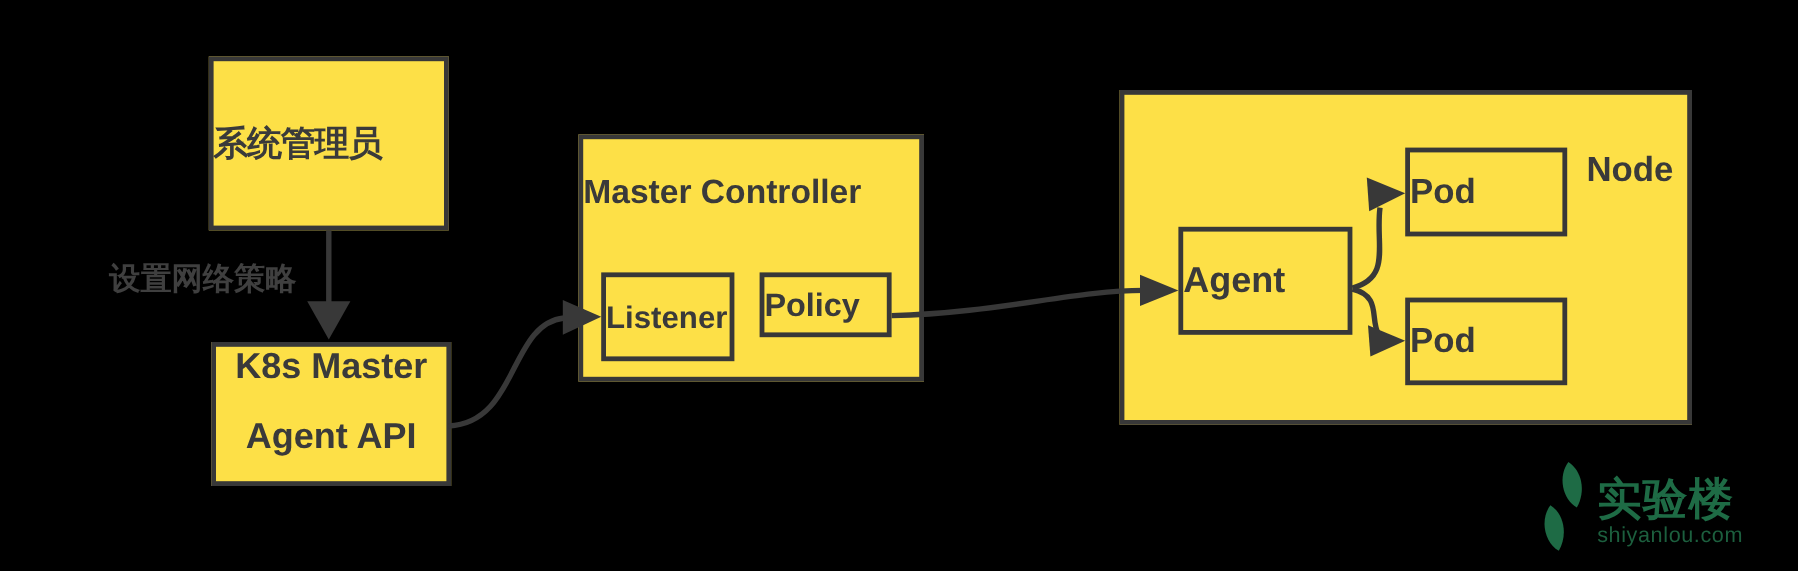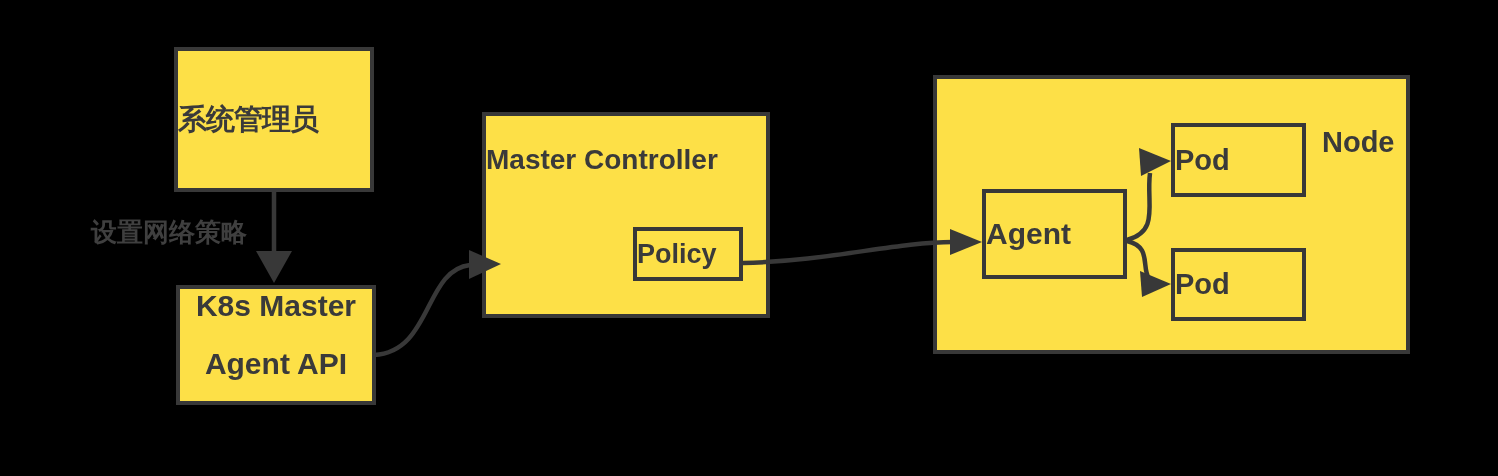--- a/index.html
+++ b/index.html
@@ -63,20 +63,23 @@
 
   <div class="box box-k8s">
     <span>K8s Master</span>
     <span>Agent API</span>
   </div>
 
   <div class="box box-pc">
     <span class="pc-title">Master Controller</span>
   </div>
 
+  <div class="box box-listener">
+    <span>Listener</span>
+  </div>
 
   <div class="box box-policy">
     <span>Policy</span>
   </div>
 
   <div class="box box-node"></div>
   <div class="node-label">Node</div>
 
   <div class="box box-agent">
     <span>Agent</span>
@@ -107,14 +110,24 @@
     </g>
     <g fill="#383838" stroke="none">
       <polygon points="256,251 292,251 274,283"></polygon>
       <polygon points="469,250 501,264 469,279"></polygon>
       <polygon points="950,229 982,242 950,255"></polygon>
       <polygon points="1139,148 1171,161 1141,176"></polygon>
       <polygon points="1140,271 1171,284 1142,297"></polygon>
     </g>
   </svg>
 
+  <div class="watermark">
+    <svg class="wm-logo" viewBox="0 0 48 76" xmlns="http://www.w3.org/2000/svg">
+      <path fill="#1e6b45" d="M31,0 C42,7 46,24 38,38 C26,31 22,12 31,0 Z"></path>
+      <path fill="#1e6b45" d="M16,36 C27,43 31,60 23,74 C11,67 7,48 16,36 Z"></path>
+    </svg>
+    <div class="wm-text">
+      <span class="wm-brand" style="color:#1e6b45;">实验楼</span>
+      <span class="wm-domain" style="color:#1c5f3e;">shiyanlou.com</span>
+    </div>
+  </div>
 
 </div>
 
 </body></html>

